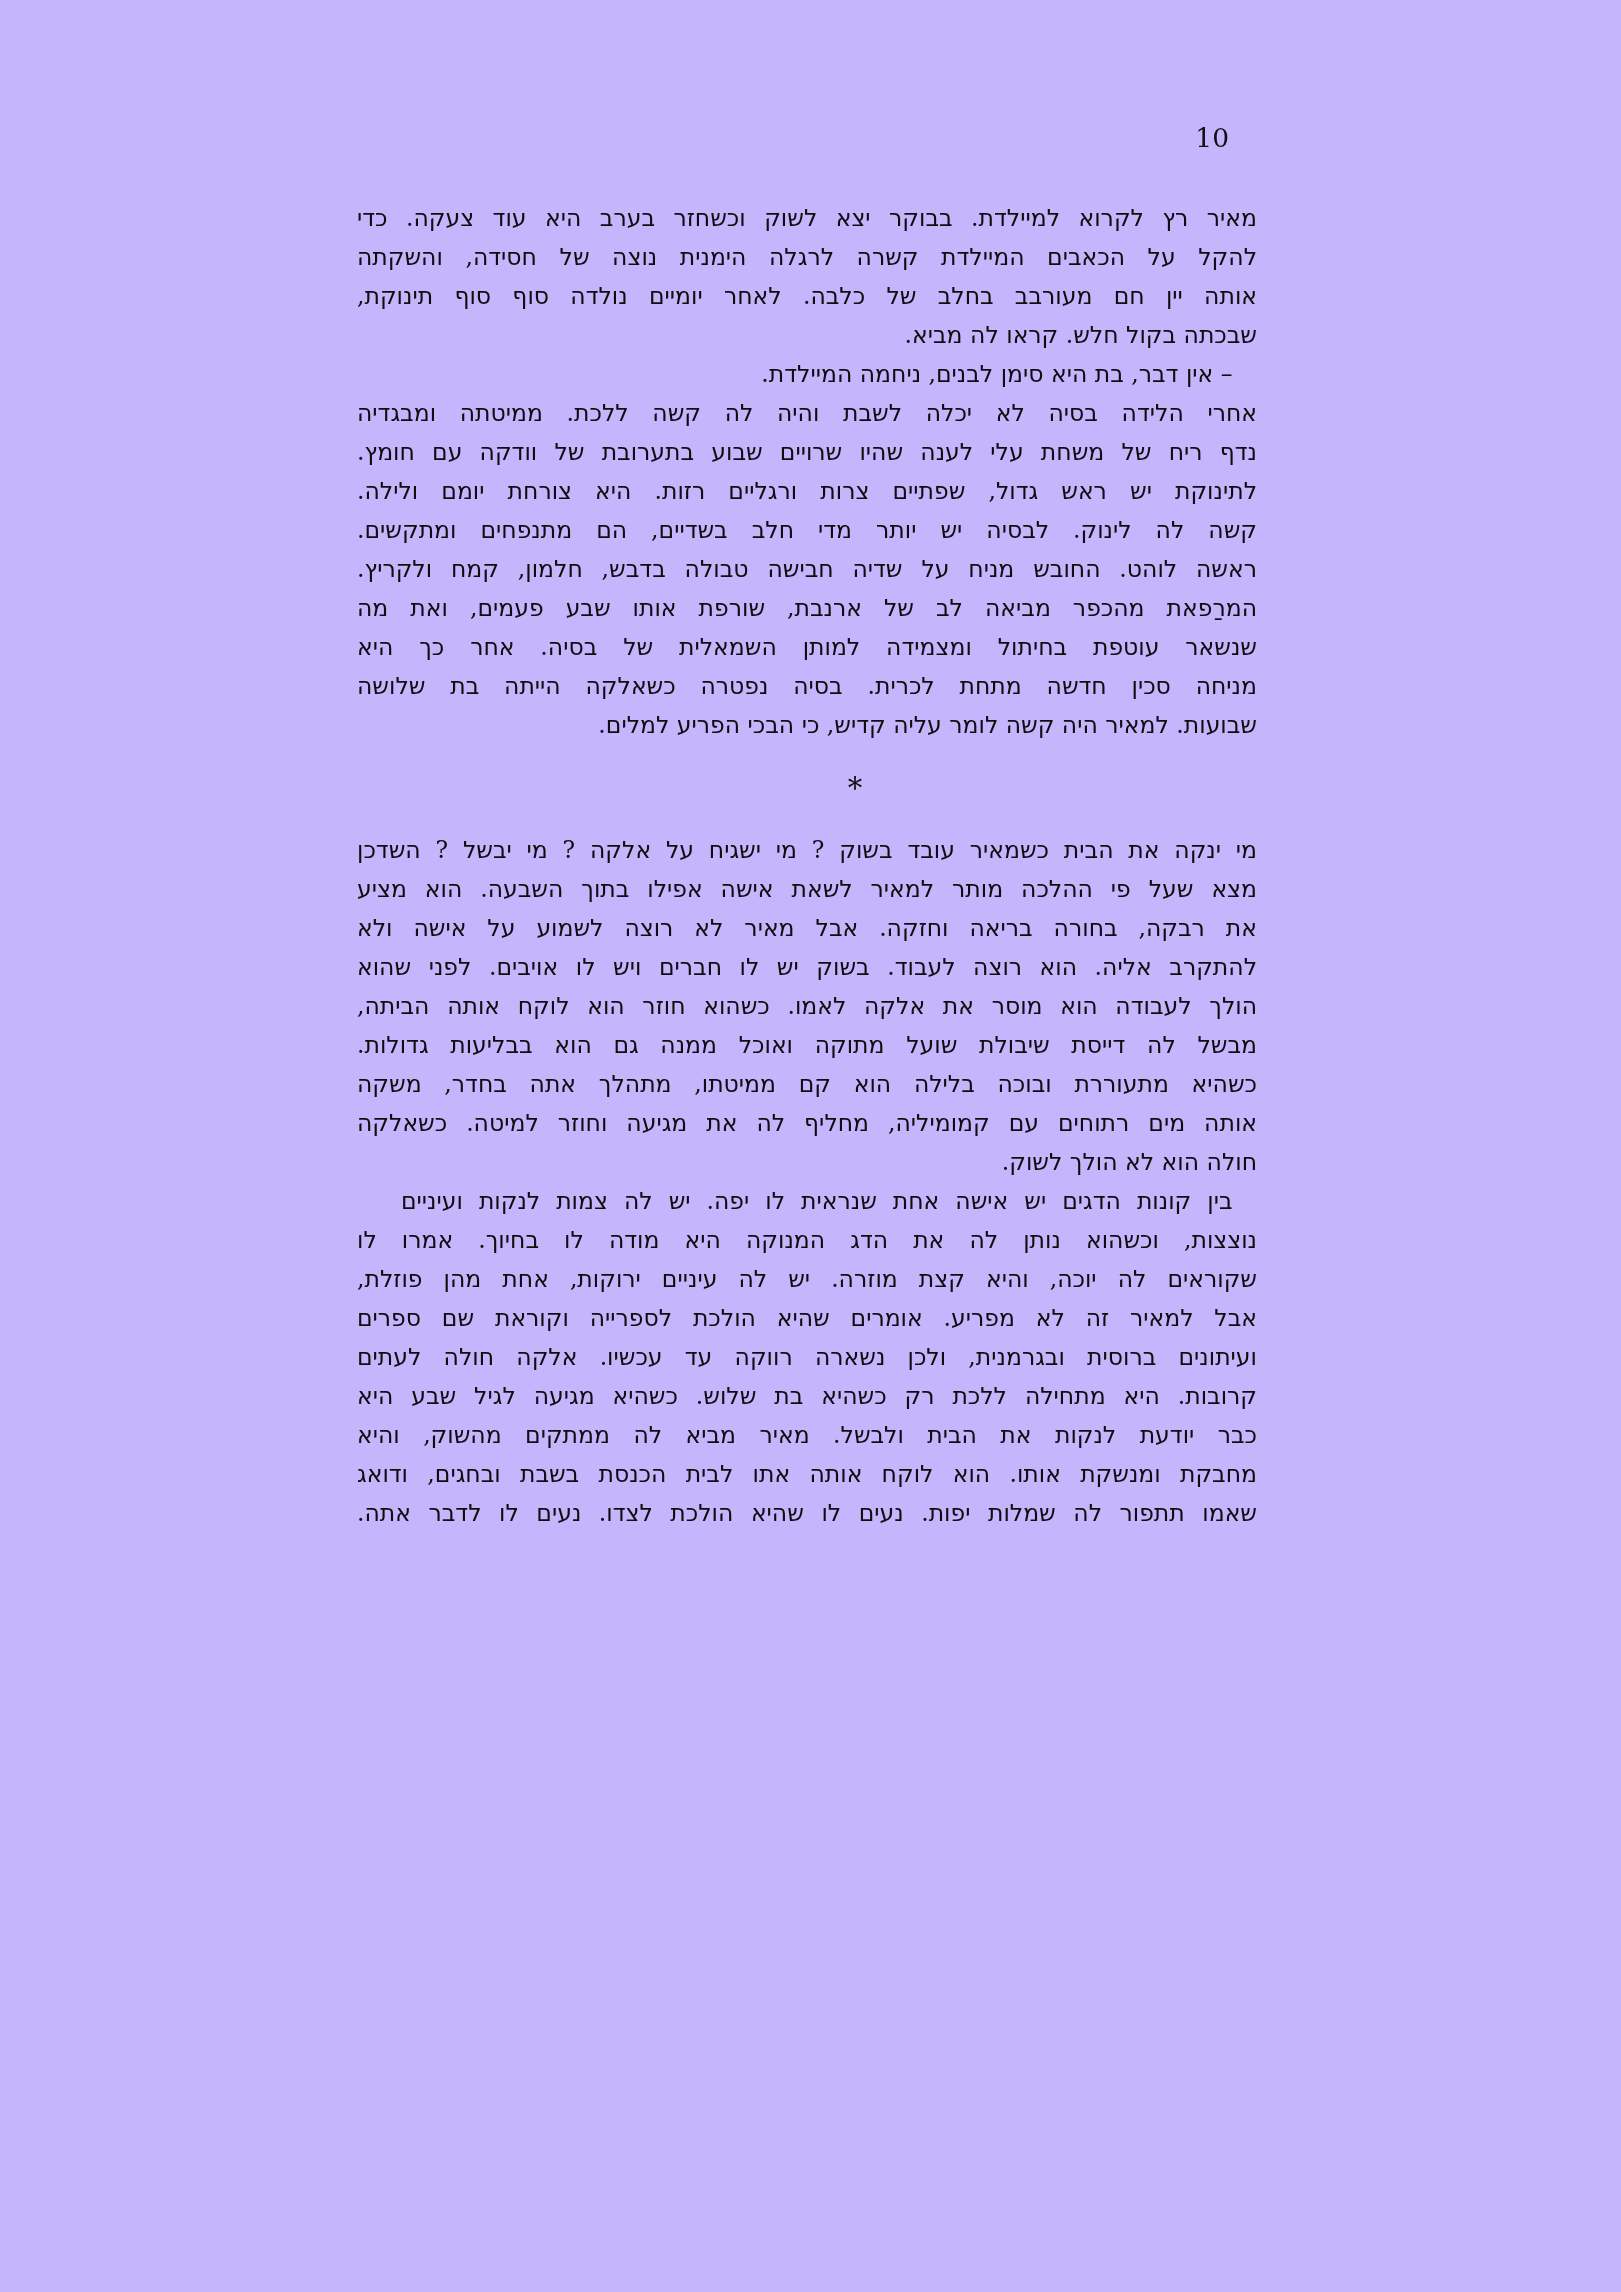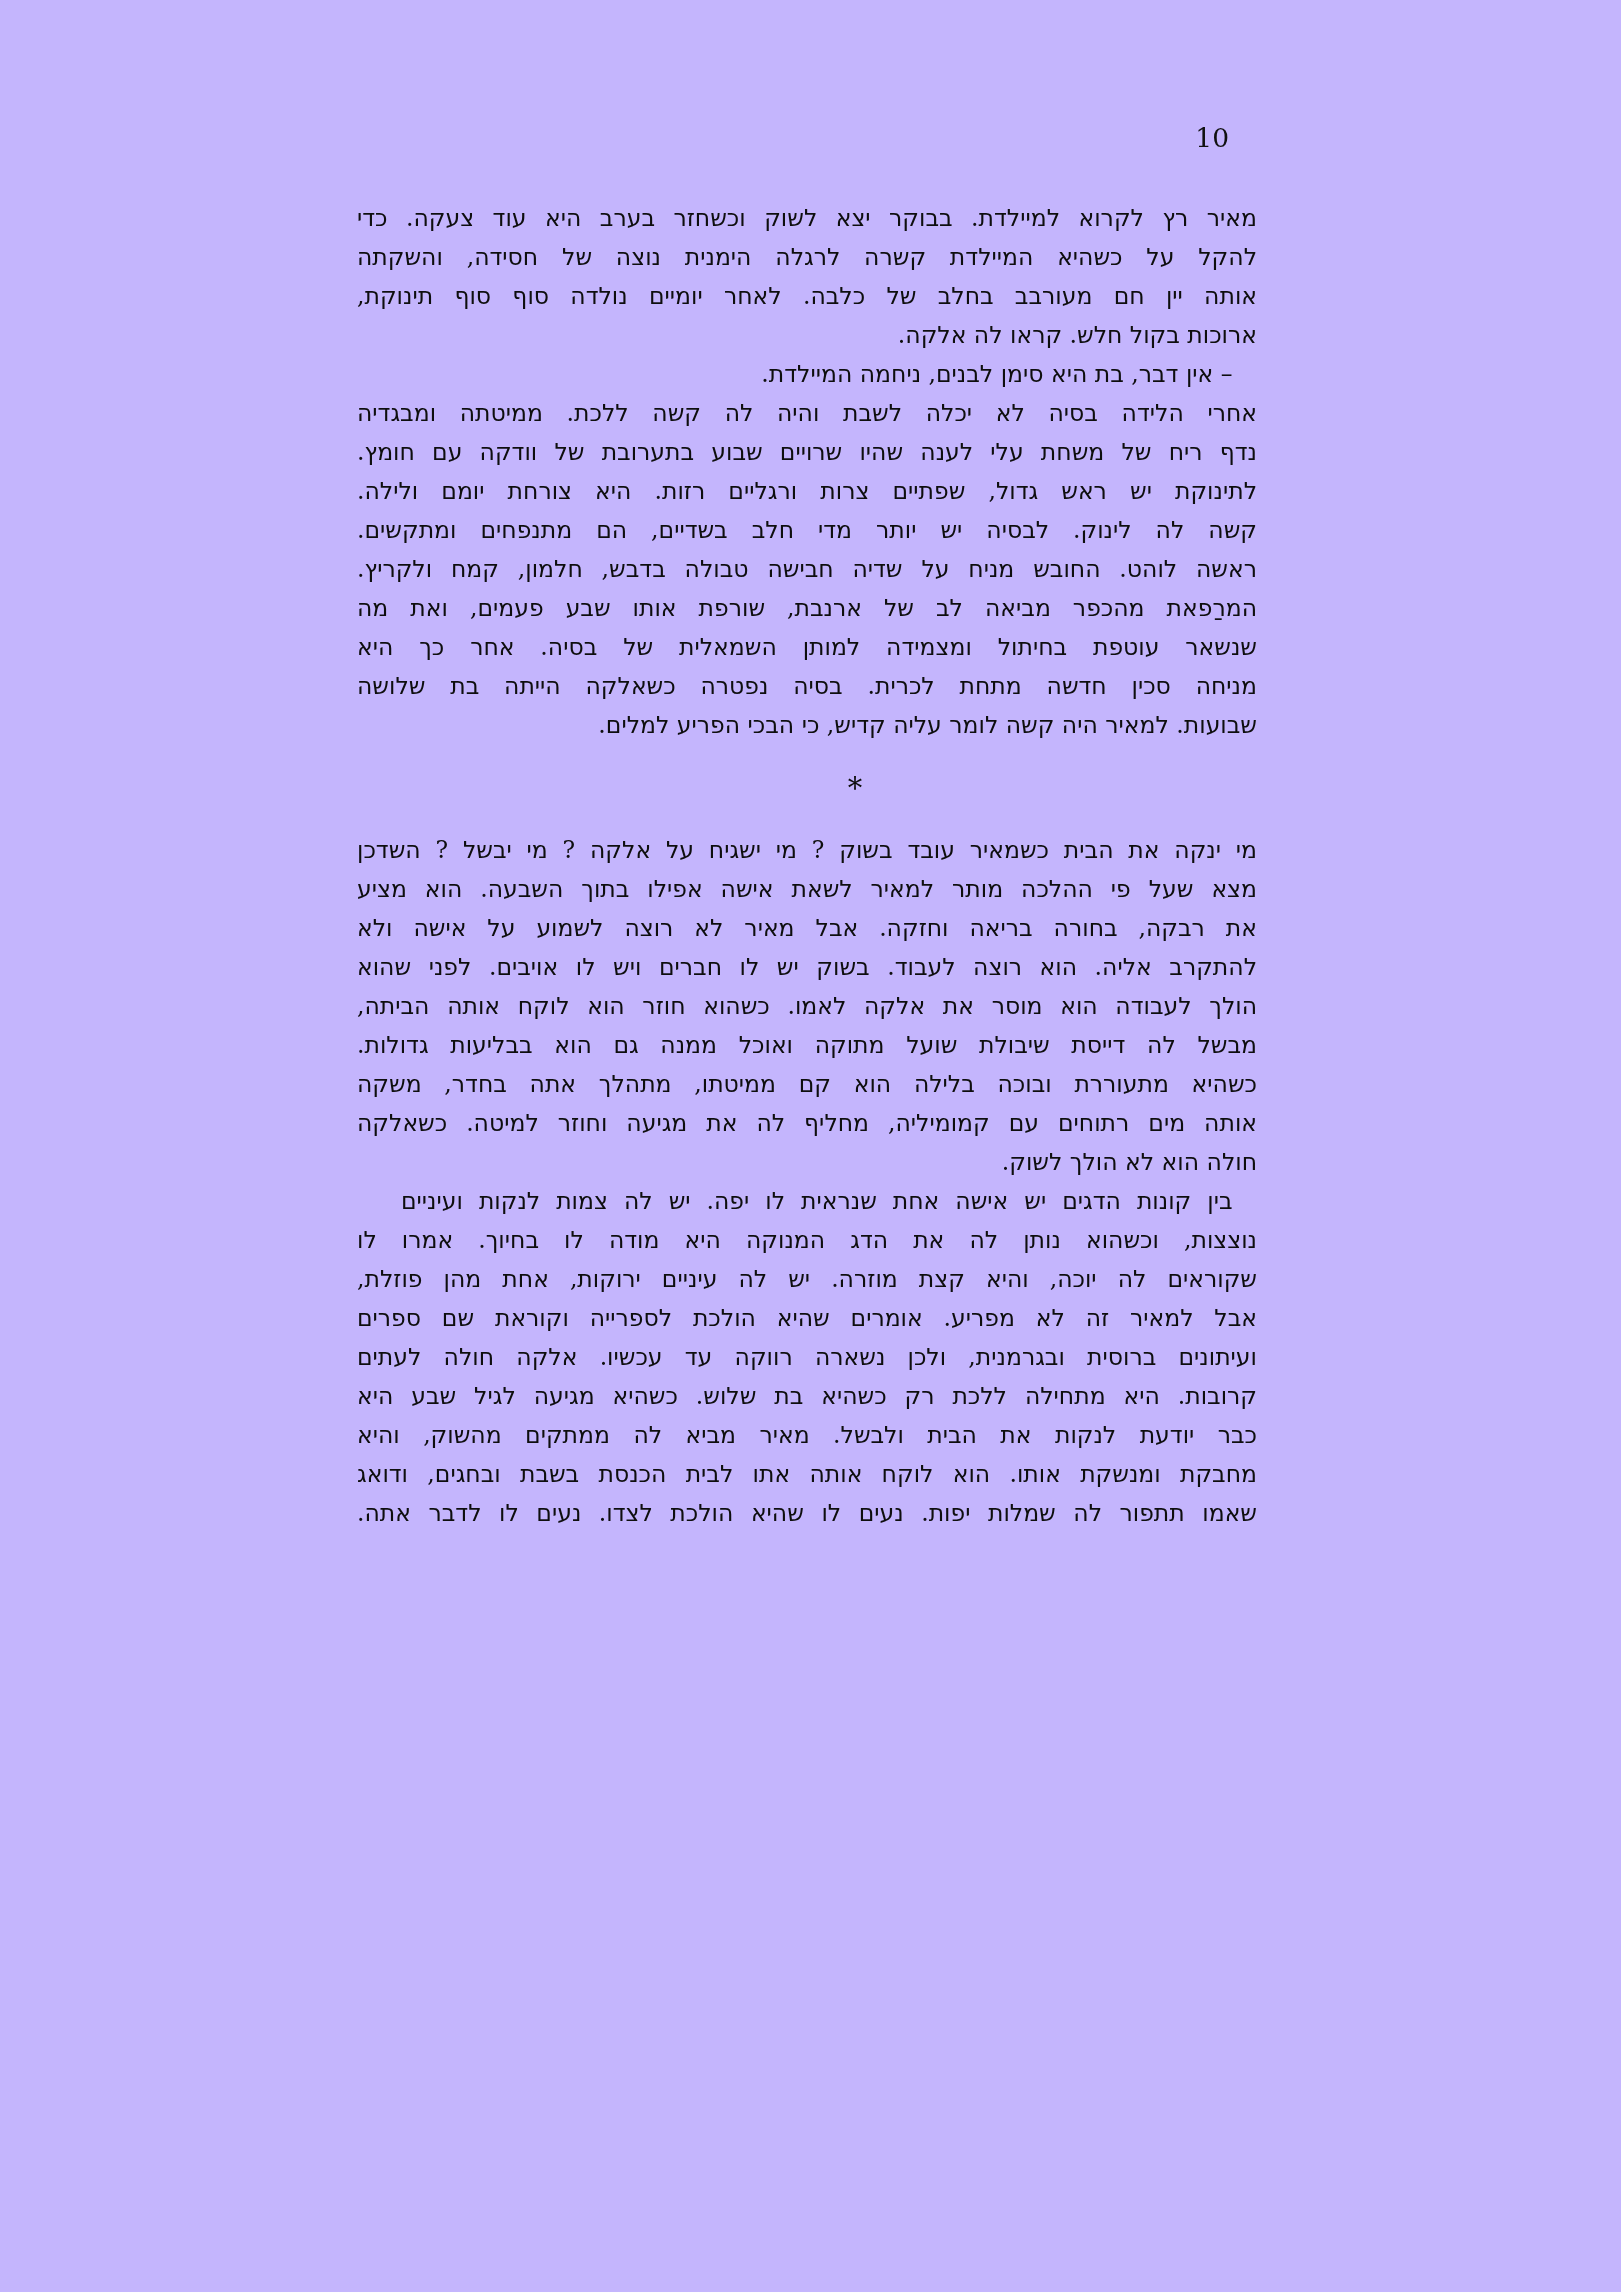--- a/index.html
+++ b/index.html
@@ -64,23 +64,23 @@
 </head>
 <body>
 
 <div class="page">
 
   <div class="page-number">10</div>
 
   <div class="text-block">
 
     <div class="line j">מאיר רץ לקרוא למיילדת. בבוקר יצא לשוק וכשחזר בערב היא עוד צעקה. כדי</div>
-    <div class="line j">להקל על כשהיא המיילדת קשרה לרגלה הימנית נוצה של חסידה, והשקתה</div>
+    <div class="line j">להקל על הכאבים המיילדת קשרה לרגלה הימנית נוצה של חסידה, והשקתה</div>
     <div class="line j">אותה יין חם מעורבב בחלב של כלבה. לאחר יומיים נולדה סוף סוף תינוקת,</div>
-    <div class="line short">ארוכות בקול חלש. קראו לה אלקה.</div>
+    <div class="line short">שבכתה בקול חלש. קראו לה מביא.</div>
     <div class="line short indent">– אין דבר, בת היא סימן לבנים, ניחמה המיילדת.</div>
     <div class="line j">אחרי הלידה בסיה לא יכלה לשבת והיה לה קשה ללכת. ממיטתה ומבגדיה</div>
     <div class="line j">נדף ריח של משחת עלי לענה שהיו שרויים שבוע בתערובת של וודקה עם חומץ.</div>
     <div class="line j">לתינוקת יש ראש גדול, שפתיים צרות ורגליים רזות. היא צורחת יומם ולילה.</div>
     <div class="line j">קשה לה לינוק. לבסיה יש יותר מדי חלב בשדיים, הם מתנפחים ומתקשים.</div>
     <div class="line j">ראשה לוהט. החובש מניח על שדיה חבישה טבולה בדבש, חלמון, קמח ולקריץ.</div>
     <div class="line j">המרַפאת מהכפר מביאה לב של ארנבת, שורפת אותו שבע פעמים, ואת מה</div>
     <div class="line j">שנשאר עוטפת בחיתול ומצמידה למותן השמאלית של בסיה. אחר כך היא</div>
     <div class="line j">מניחה סכין חדשה מתחת לכרית. בסיה נפטרה כשאלקה הייתה בת שלושה</div>
     <div class="line short">שבועות. למאיר היה קשה לומר עליה קדיש, כי הבכי הפריע למלים.</div>

